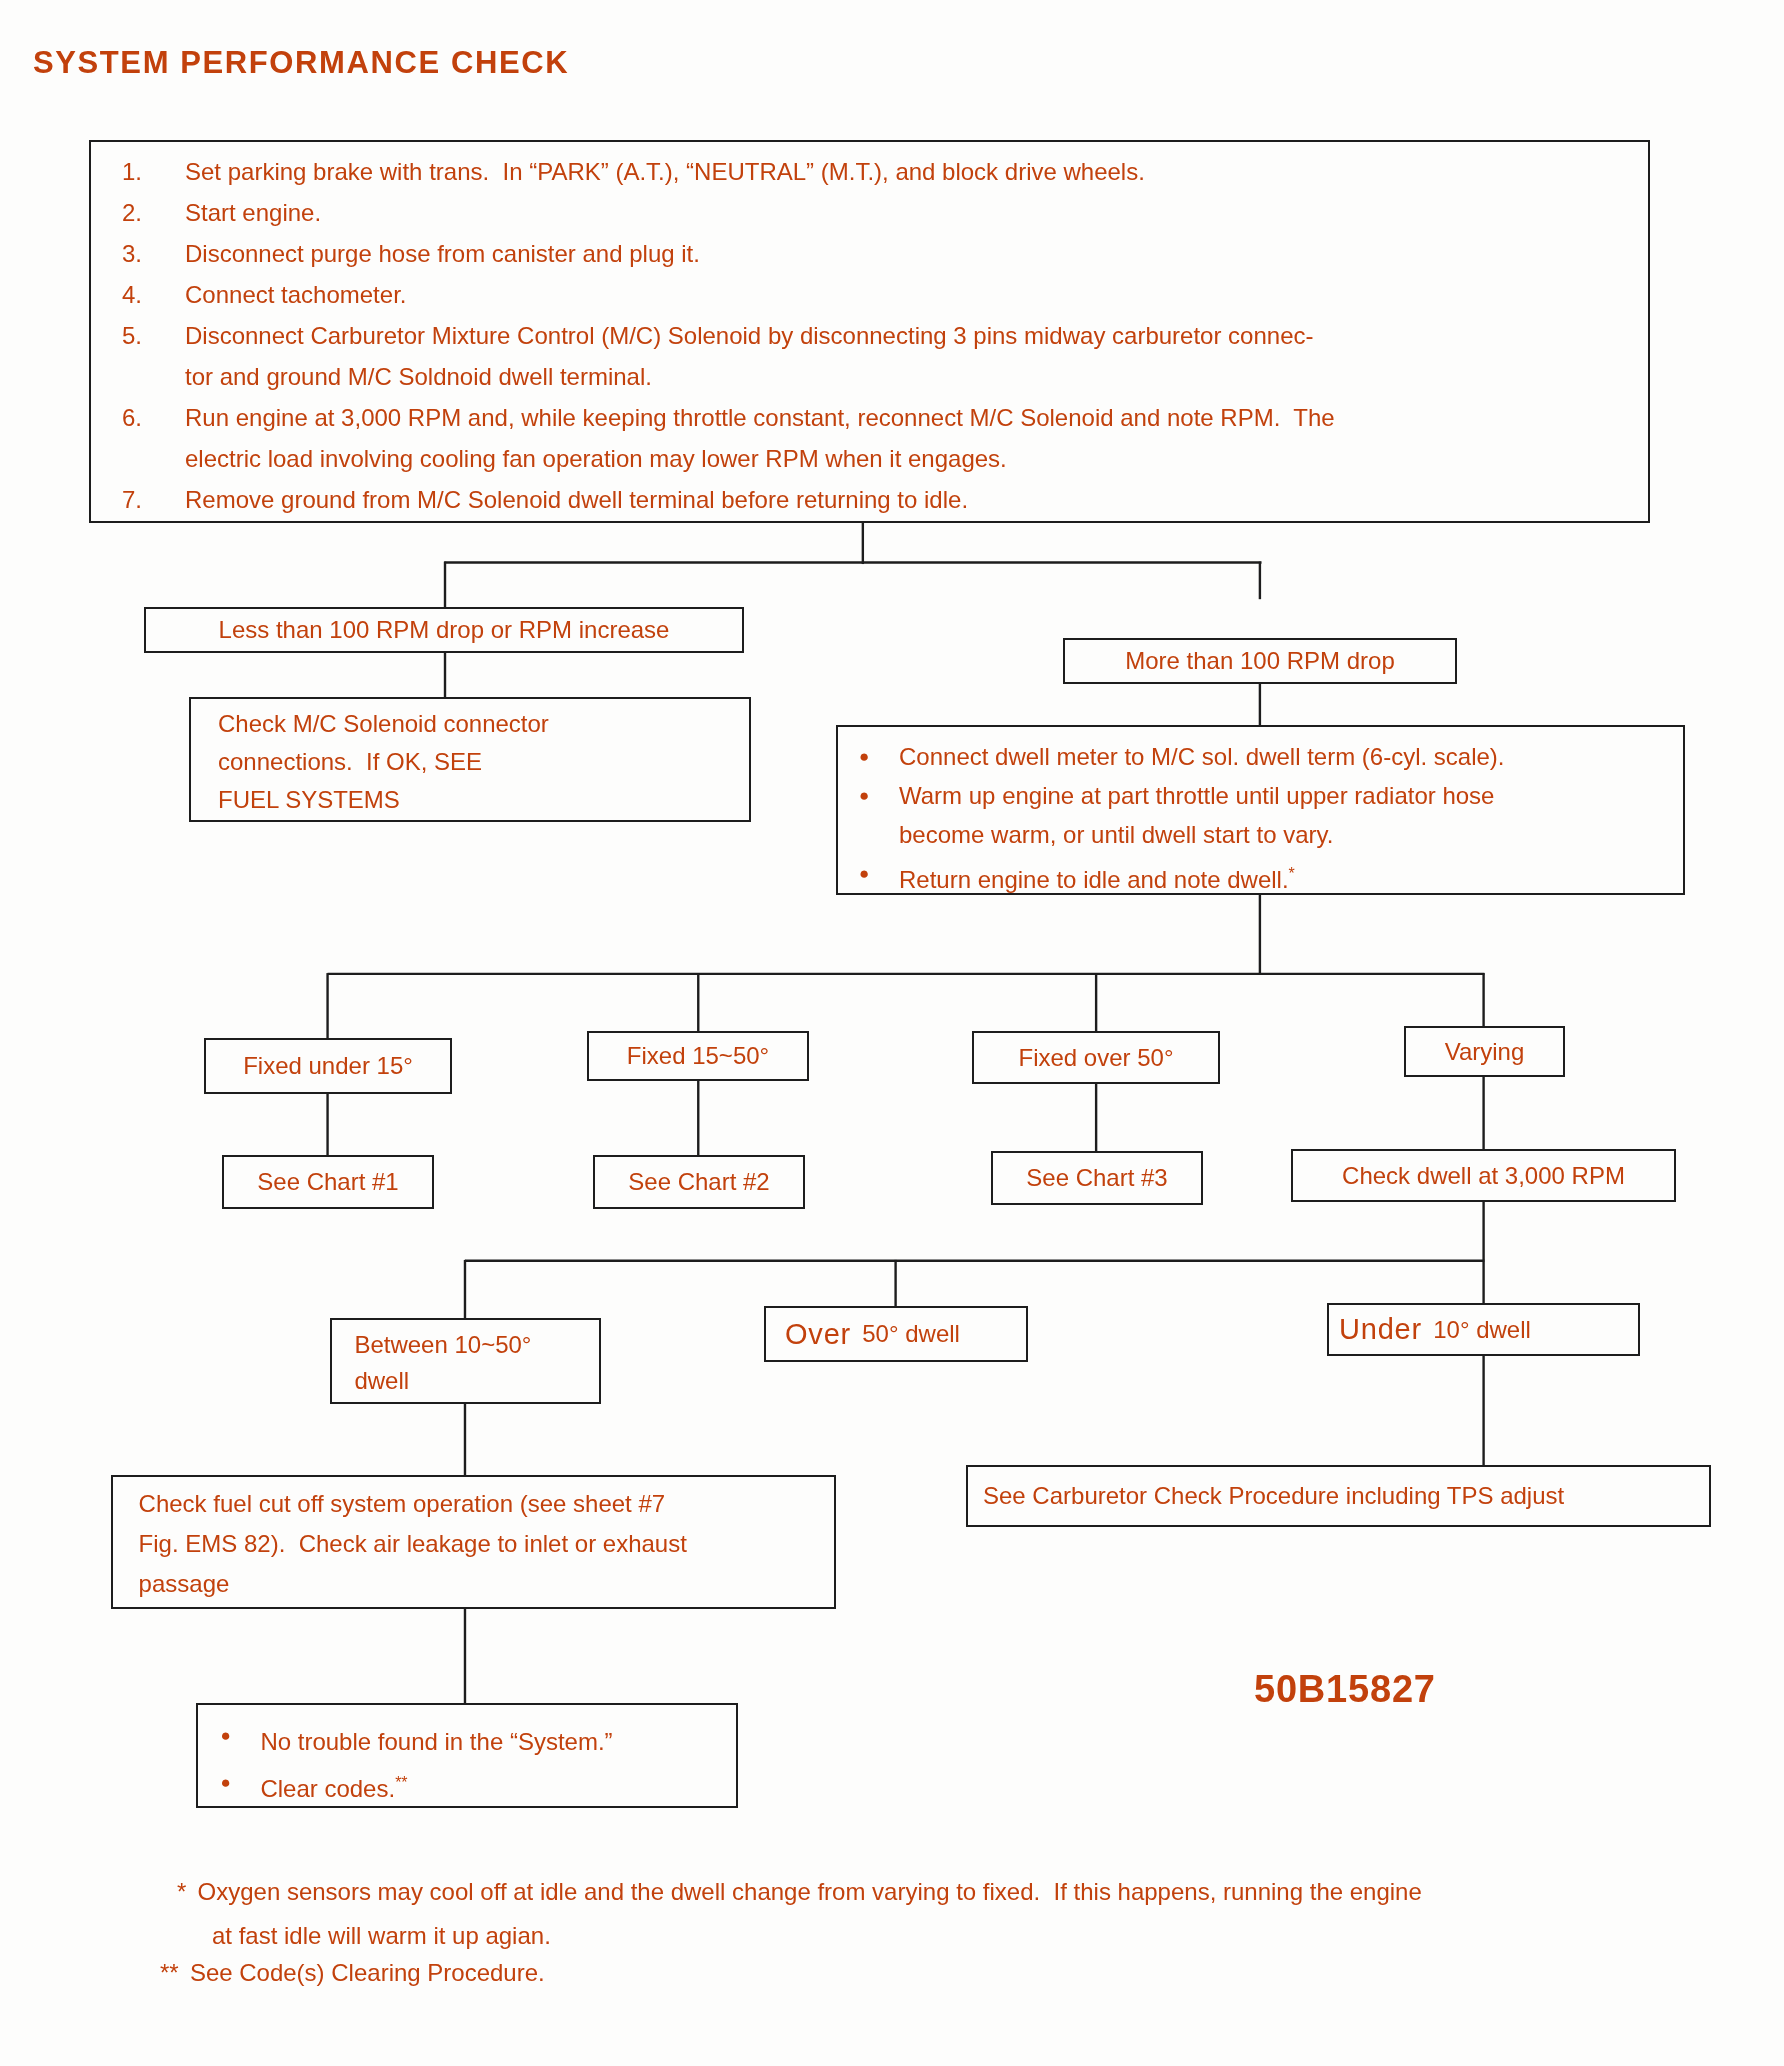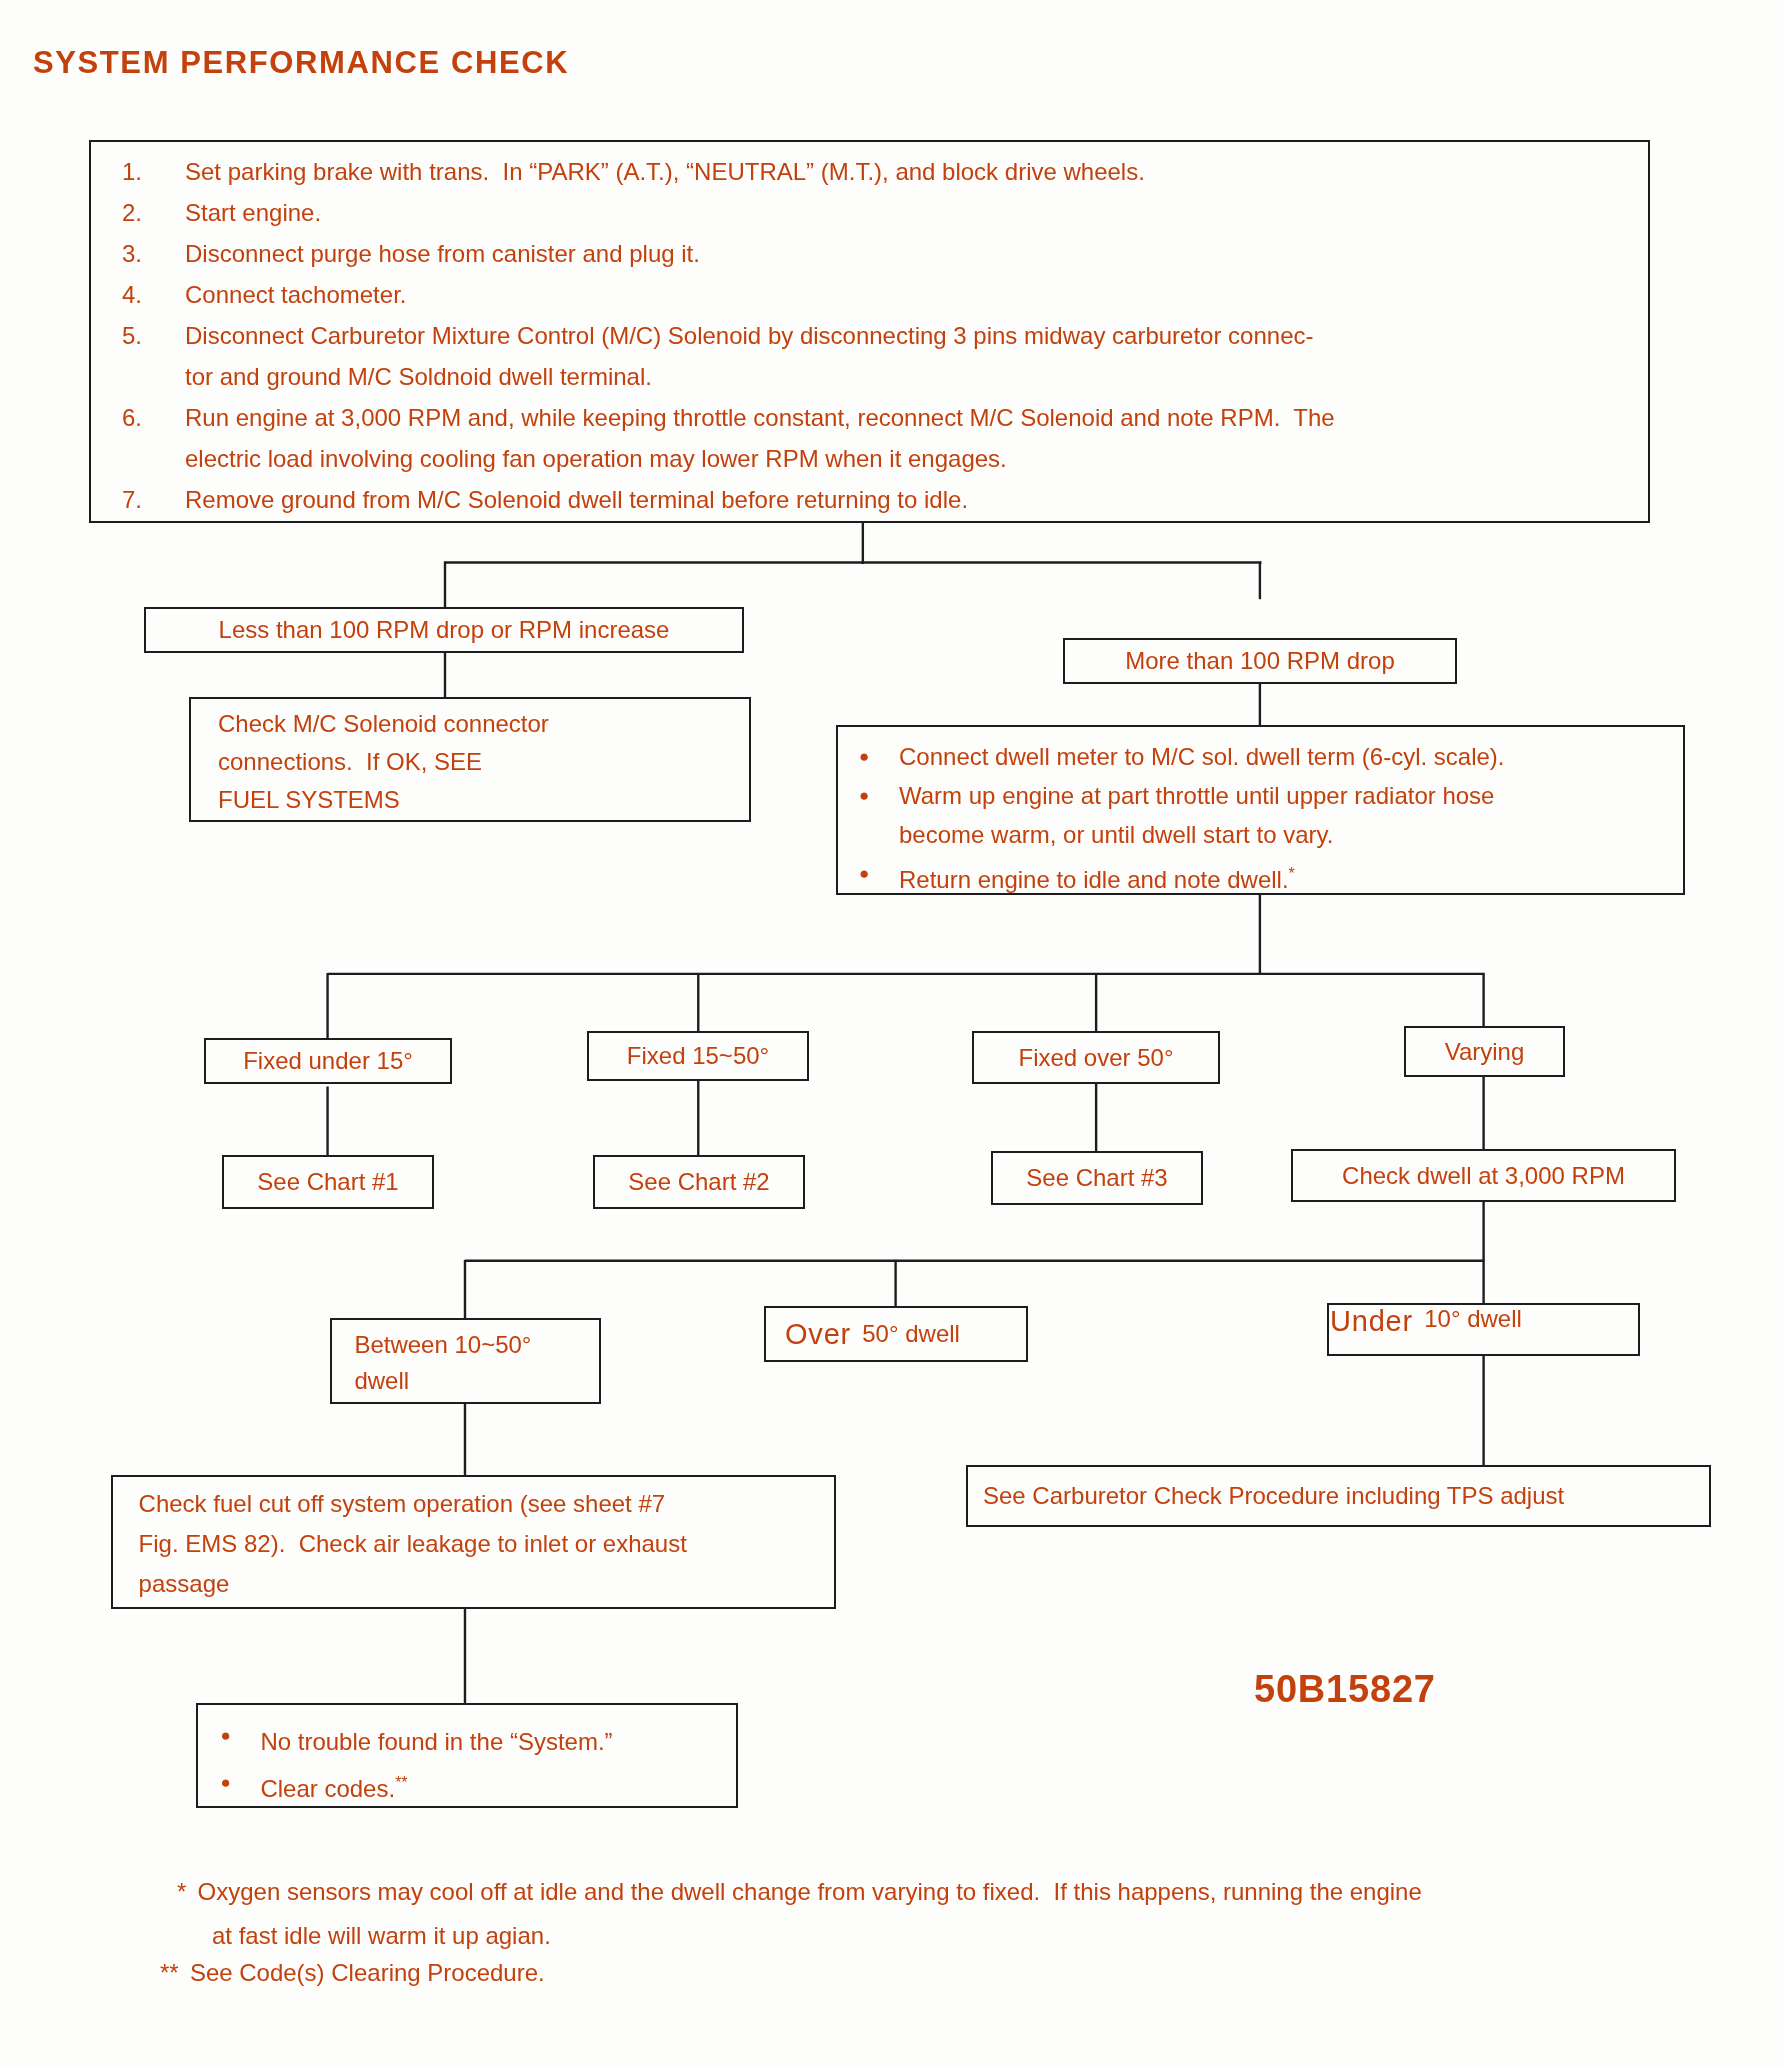--- a/index.html
+++ b/index.html
@@ -33,33 +33,33 @@
   .b-rpm-low   { left:144px;  top:607px;  width:600px;  height:46px; }
   .b-rpm-high  { left:1063px; top:598px;  width:394px;  height:46px;margin-top:40px; }
 
   .b-solenoid  { left:189px;  top:697px;  width:562px;  height:125px; padding:6.4px 14.4px 0 27px; line-height:38px; }
 
   .b-dwellmeter { left:836px; top:725px; width:849px; height:170px; padding:10.4px 14.4px 0 21px; line-height:39px; }
   .bullet-row { display:flex; }
   .bullet-row .dot { width:40px; flex:none; font-size:17px; }
   .bullet-row .btxt { flex:1; }
 
-  .b-fixed1   { left:204px;  top:1038px; width:248px; height:46px; }
+  .b-fixed1   { left:204px;  top:1038px; width:248px; height:56px; }
   .b-fixed2   { left:587px;  top:1031px; width:222px; height:50px; }
   .b-fixed3   { left:972px; top:1031px; width:248px; height:53px; }
   .b-varying  { left:1404px; top:1026px; width:161px; height:51px; }
 
   .b-chart1   { left:222px;  top:1155px; width:212px; height:54px; }
   .b-chart2   { left:593px;  top:1155px; width:212px; height:54px; }
   .b-chart3   { left:991px; top:1151px; width:212px; height:54px; }
   .b-dwell3000 { left:1291px; top:1149px; width:385px; height:53px; }
 
   .b-between { left:330px; top:1318px; width:271px; height:86px; padding:7.2px 0 0 22.4px; line-height:36px; }
   .b-over  { left:764px;  top:1306px; width:264px; height:56px; display:flex; align-items:center; padding-left:19px; }
-  .b-under { left:1327px; top:1303px; width:313px; height:53px; display:flex; padding-left:1px; }
+  .b-under { left:1327px; top:1303px; width:313px; height:53px; display:flex; align-items:center; padding-left:10px; }
   .big { font-size:29px; font-weight:400; margin-right:11.2px; letter-spacing:0.8px; }
 
   .b-carbcheck { left:966px; top:1465px; width:745px; height:62px; display:flex; align-items:center; padding-left:15px; }
   .b-fuelcut { left:111px; top:1475px; width:725px; height:134px; padding:7.2px 14.4px 0 25.6px; line-height:40px; }
   .b-notrouble { left:196px; top:1703px; width:542px; height:105px; padding:9.6px 8px 0 22.4px; line-height:41px; }
 
   .figure-number { position:absolute; left:1254px; top:1668px; font-size:38px; font-weight:700; letter-spacing:0.8px; }
 
   sup { font-size:16px; }
 

